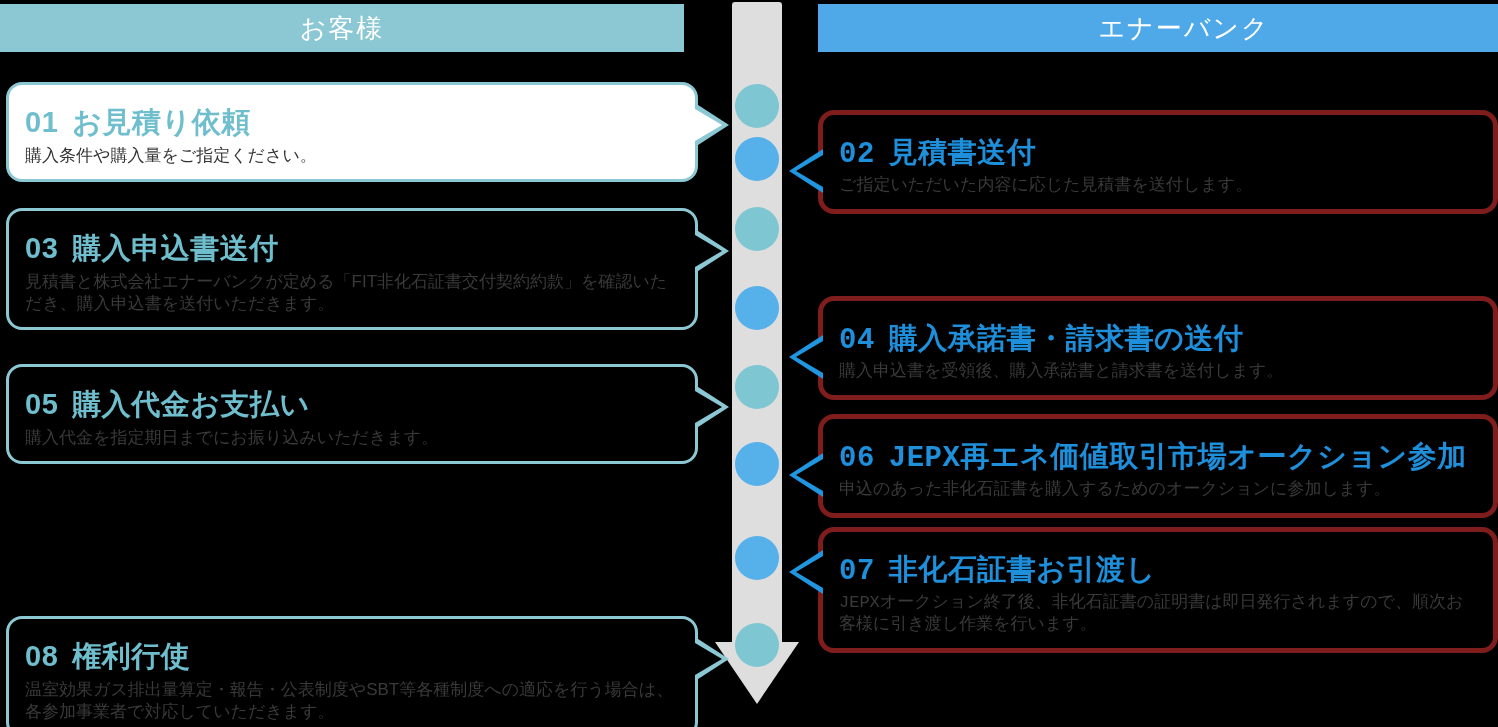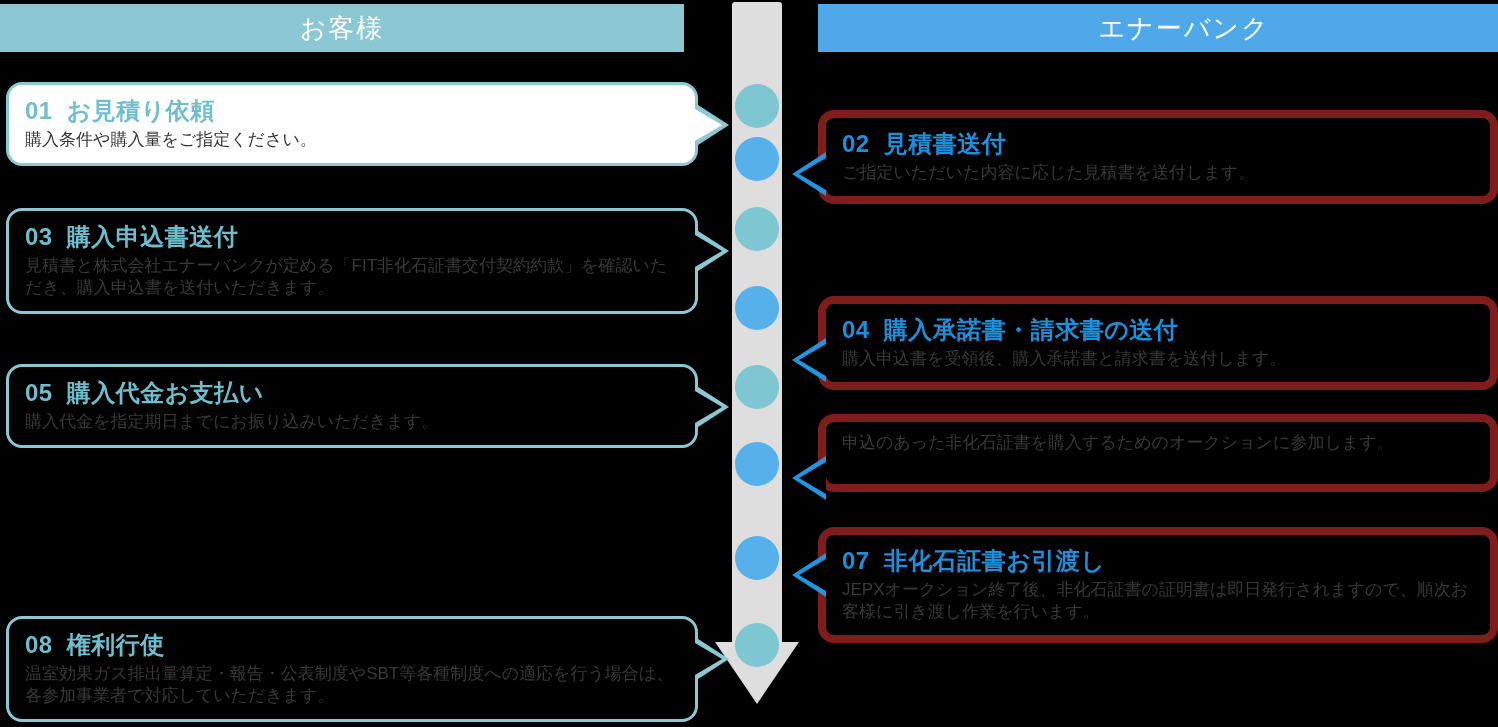--- a/index.html
+++ b/index.html
@@ -87,29 +87,30 @@
     border-radius: 16px;
     padding: 10px 16px 12px 16px;
   }
   .bubble.left {
     border: 3px solid #8cc8d4;
   }
   .bubble.left.filled {
     background: #ffffff;
   }
   .bubble.right {
-    border: 8px solid #7f1d1d;
+    border: 5px solid #7f1d1d;
     background: transparent;
+    font-family: Liberation Mono, monospace;
   }
   .bubble .title {
-    font-size: 24px;
+    font-size: 29px;
     font-weight: bold;
     white-space: nowrap;
     letter-spacing: 0.5px;
-    margin: 0 0 2px 0;
+    margin: 8px 0 2px 0;
   }
   .bubble .title .num {
     margin-right: 14px;
   }
   .bubble.left .title { color: #6fbecd; }
   .bubble.right .title { color: #1d8fdb; }
   .bubble .body {
     font-size: 17px;
     line-height: 1.28;
     color: #3a3a3a;
@@ -200,20 +201,21 @@
         <div class="tail tail-left-outer" style="top: 34px;"></div>
         <div class="tail tail-left-inner" style="top: 40px;"></div>
       </div>
       <div class="bubble left" style="left: 6px; top: 364px; width: 692px; min-height: 78px;">
         <div class="title"><span class="num">05</span><span>購入代金お支払い</span></div>
         <div class="body">購入代金を指定期日までにお振り込みいただきます。</div>
         <div class="tail tail-right-outer" style="top: 18px;"></div>
         <div class="tail tail-right-inner" style="top: 24px;"></div>
       </div>
       <div class="bubble right" style="left: 818px; top: 414px; width: 680px; min-height: 78px;">
+        <div class="title"><span class="num">06</span><span>JEPX再エネ価値取引市場オークション参加</span></div>
         <div class="body">申込のあった非化石証書を購入するためのオークションに参加します。</div>
         <div class="tail tail-left-outer" style="top: 34px;"></div>
         <div class="tail tail-left-inner" style="top: 40px;"></div>
       </div>
       <div class="bubble right" style="left: 818px; top: 527px; width: 680px; min-height: 102px;">
         <div class="title"><span class="num">07</span><span>非化石証書お引渡し</span></div>
         <div class="body">JEPXオークション終了後、非化石証書の証明書は即日発行されますので、順次お客様に引き渡し作業を行います。</div>
         <div class="tail tail-left-outer" style="top: 18px;"></div>
         <div class="tail tail-left-inner" style="top: 24px;"></div>
       </div>

